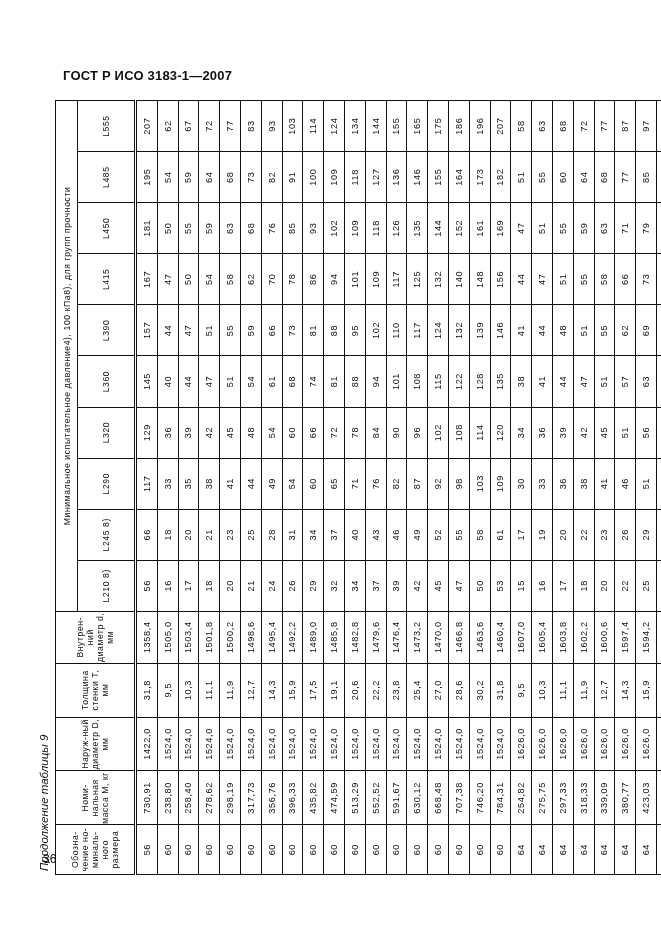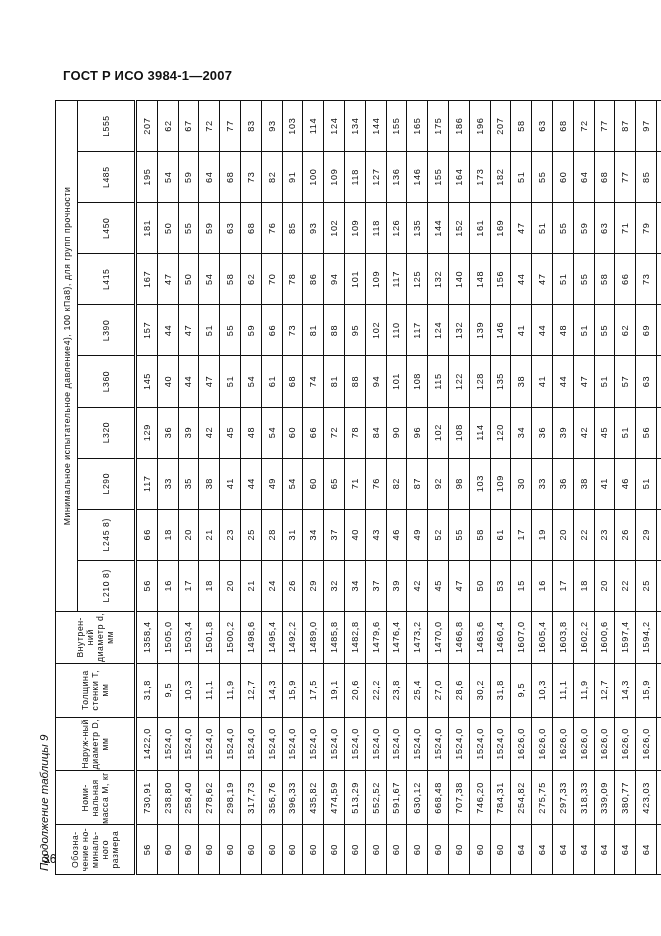--- a/index.html
+++ b/index.html
@@ -23,21 +23,21 @@
   col.c-size { width: 48px; }
   col.c-mass { width: 52px; }
   col.c-od { width: 52px; }
   col.c-t { width: 52px; }
   col.c-id { width: 50px; }
   col.c-p { width: 49.3px; }
 </style>
 </head>
 <body>
 
-<div class="doc-title">ГОСТ Р ИСО 3984-1—2007</div>
+<div class="doc-title">ГОСТ Р ИСО 3183-1—2007</div>
 
 <div class="rot">
   <div class="rot-inner">
     <div class="caption">Продолжение таблицы 9</div>
     <table>
       <colgroup>
         <col class="c-size">
           <col class="c-mass">
           <col class="c-od">
           <col class="c-t">

